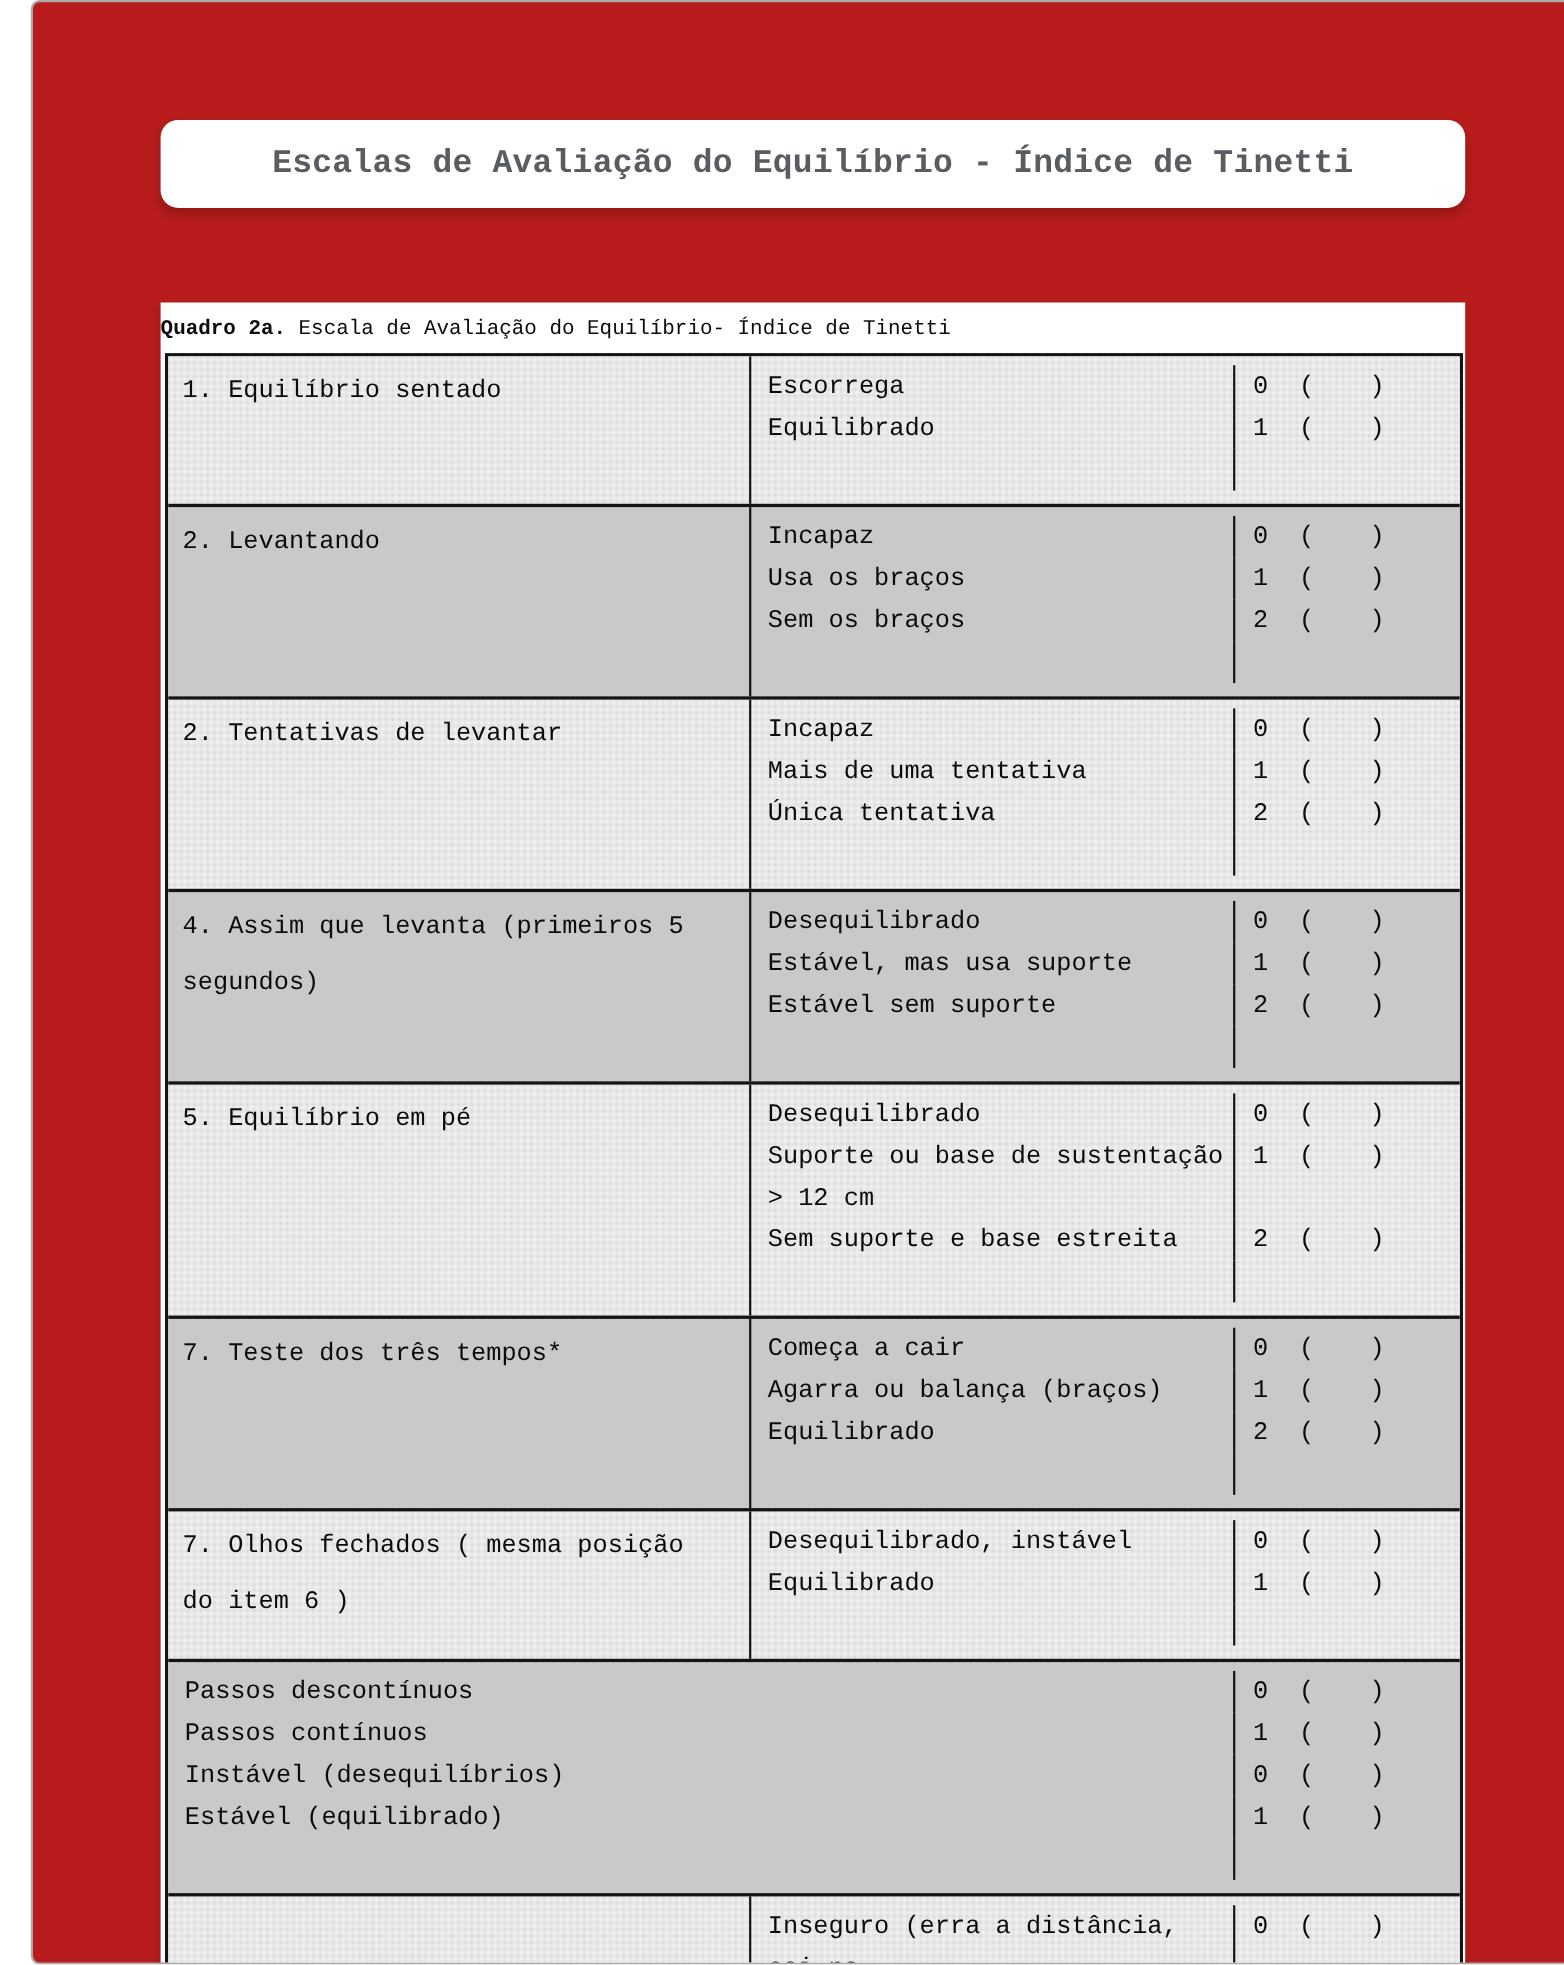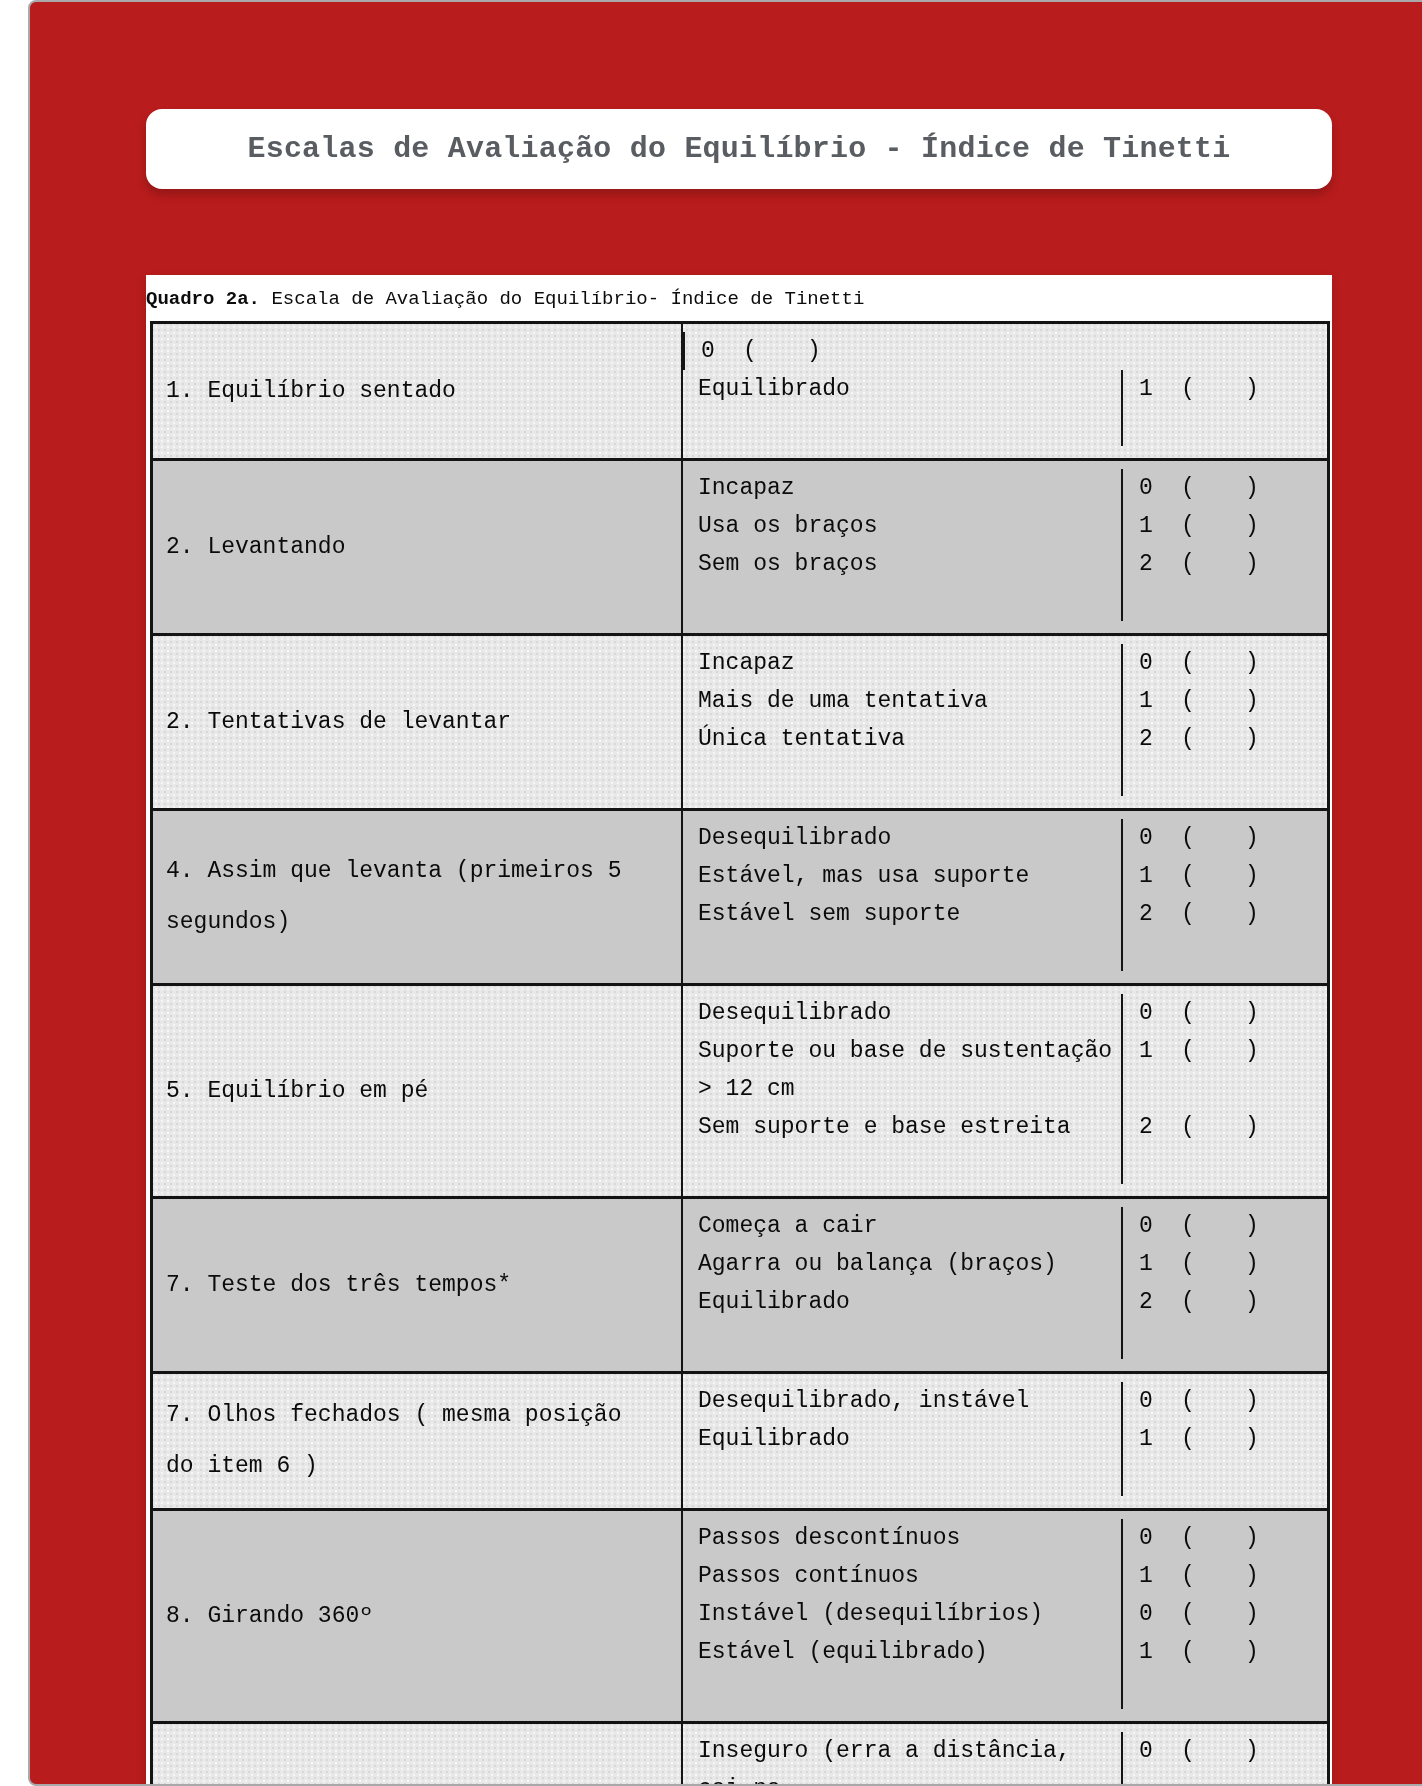--- a/index.html
+++ b/index.html
@@ -55,21 +55,21 @@
     background-image:
       radial-gradient(rgba(255,255,255,0.6) 1px, transparent 1.2px),
       radial-gradient(rgba(185,185,185,0.35) 1px, transparent 1.2px);
     background-size:6px 6px,6px 6px;
     background-position:0 0,3px 3px;
   }
   .trow:nth-child(even){background-color:#c9c9c9;}
   .c1{
     flex:0 0 530px;
     border-right:2px solid #141414;
-    display:flex;align-items:center;
+    display:flex;
     padding:6px 10px 6px 13px;
   }
   .item-text{
     font-size:23px;color:#0b0b0b;
     line-height:2.2;
     white-space:pre-line;
   }
   .c23{
     flex:1;
     display:flex;flex-direction:column;
@@ -111,20 +111,21 @@
       <b>Quadro 2a.</b><span> Escala de Avaliação do Equilíbrio- Índice de Tinetti</span>
     </div>
 
     <div class="ttable" id="table-body">
   <div class="trow">
     <div class="c1">
       <span class="item-text">1. Equilíbrio sentado</span>
     </div>
     <div class="c23">
   <div class="opt">
+    <div class="otext">Escorrega</div>
     <div class="oscore">
       <span class="snum">0</span><span class="sparen open">(</span><span class="sparen close">)</span>
     </div>
   </div>
 
   <div class="opt">
     <div class="otext">Equilibrado</div>
     <div class="oscore">
       <span class="snum">1</span><span class="sparen open">(</span><span class="sparen close">)</span>
     </div>
@@ -339,23 +340,20 @@
   <div class="opt filler">
     <div class="otext"></div>
     <div class="oscore">
       <span class="snum"></span><span class="sparen open"></span><span class="sparen close"></span>
     </div>
   </div>
 </div>
   </div>
 
   <div class="trow">
-    <div class="c1">
-      <span class="item-text">8. Girando 360º</span>
-    </div>
     <div class="c23">
   <div class="opt">
     <div class="otext">Passos descontínuos</div>
     <div class="oscore">
       <span class="snum">0</span><span class="sparen open">(</span><span class="sparen close">)</span>
     </div>
   </div>
 
   <div class="opt">
     <div class="otext">Passos contínuos</div>

